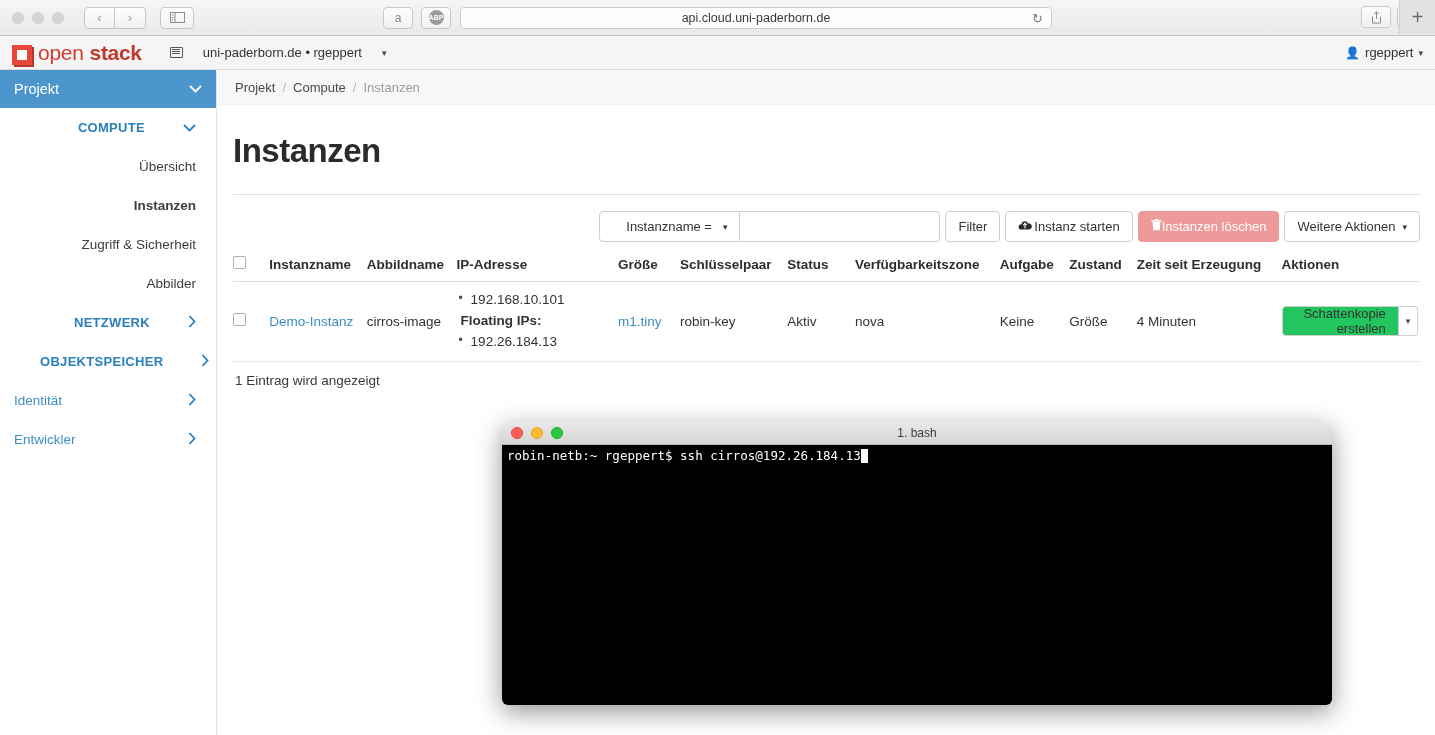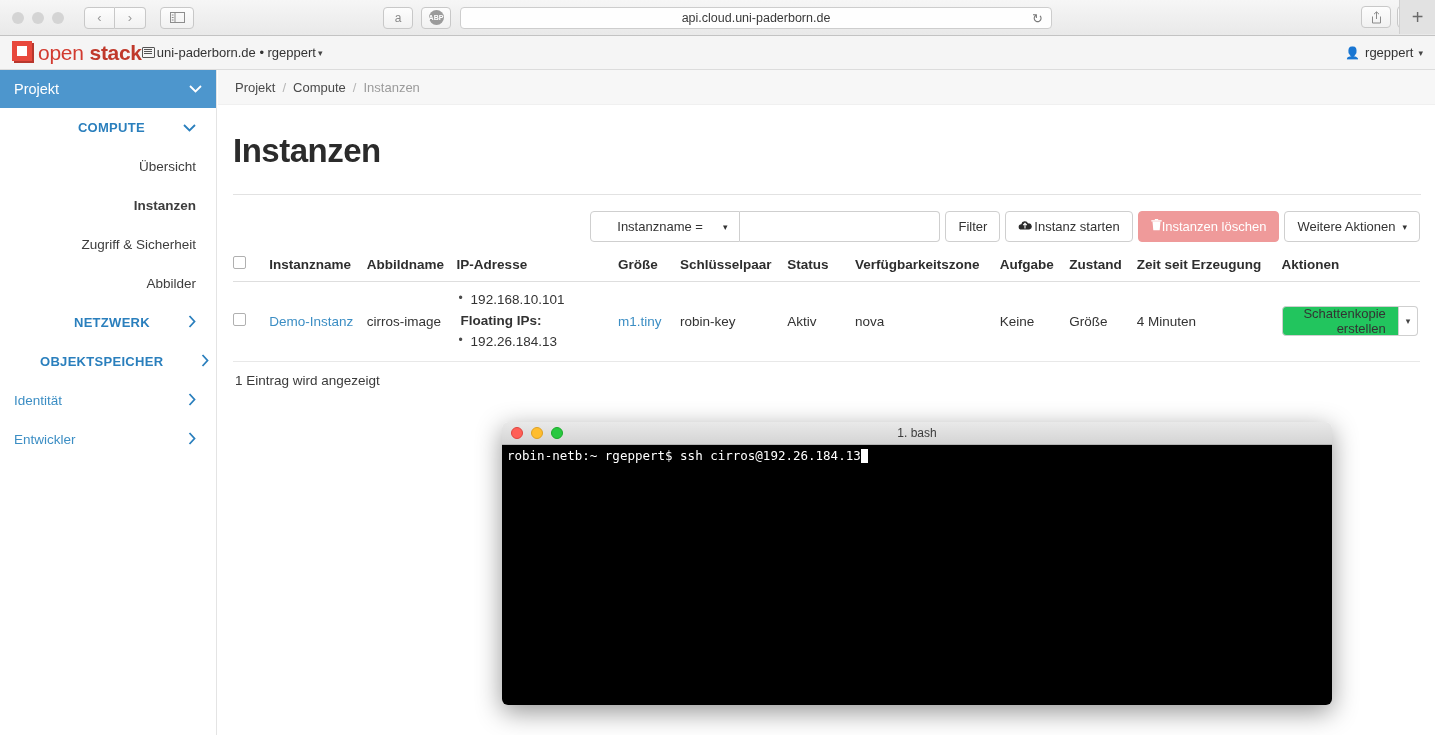--- a/index.html
+++ b/index.html
@@ -83,39 +83,40 @@
   
   .os-topbar {
     position: absolute; top: 36px; left: 0;
     width: 1435px; height: 34px;
     background: #f5f5f5;
     border-bottom: 1px solid #dcdcdc;
     display: flex; align-items: center;
   }
   .os-logo {
     margin-left: 12px;
-    display: flex; align-items: flex-start; gap: 6px;
+    display: flex; align-items: flex-end; gap: 6px;
     font-size: 21px; letter-spacing: -0.3px;
   }
   .os-cube {
     width: 20px; height: 20px;
     background: #e8483c;
     position: relative;
     box-shadow: 2px 2px 0 #b8372d;
   }
   .os-cube::after {
     content: ""; position: absolute;
     left: 5px; top: 5px; width: 10px; height: 10px;
     background: #ffffff;
   }
   .os-open { color: #d23b30; font-weight: 400; }
   .os-stack { color: #c0392b; font-weight: 700; }
 
   .os-project-switch {
-    display: flex; align-items: center; gap: 2px;
+    margin-left: 28px;
+    display: flex; align-items: center; gap: 20px;
     font-size: 13px; color: #333;
   }
   .proj-icon {
     width: 13px; height: 11px;
     border: 1.5px solid #555; border-radius: 1px;
     position: relative;
   }
   .proj-icon::after {
     content: ""; position: absolute; left: 1px; top: 1px;
     width: 8px; height: 1px; background: #555;
@@ -198,21 +199,21 @@
   .btn {
     height: 31px;
     border: 1px solid #cfcfcf;
     background: #ffffff;
     border-radius: 4px;
     font-size: 13px; color: #333;
     display: flex; align-items: center; justify-content: center;
     padding: 0 12px;
     white-space: nowrap;
   }
-  .filter-select { border-radius: 4px 0 0 4px; gap: 20px; padding-left: 26px; }
+  .filter-select { border-radius: 4px 0 0 4px; gap: 11px; padding-left: 26px; }
   .filter-input {
     width: 200px; height: 31px;
     border: 1px solid #cfcfcf; border-left: none;
     border-radius: 0 4px 4px 0;
     margin-right: 5px;
     outline: none; padding: 0 8px;
     font-family: "Liberation Sans", sans-serif; font-size: 13px;
   }
   .btn.filter-btn { margin-right: 5px; }
   .btn.launch { gap: 2px; margin-right: 5px; }

